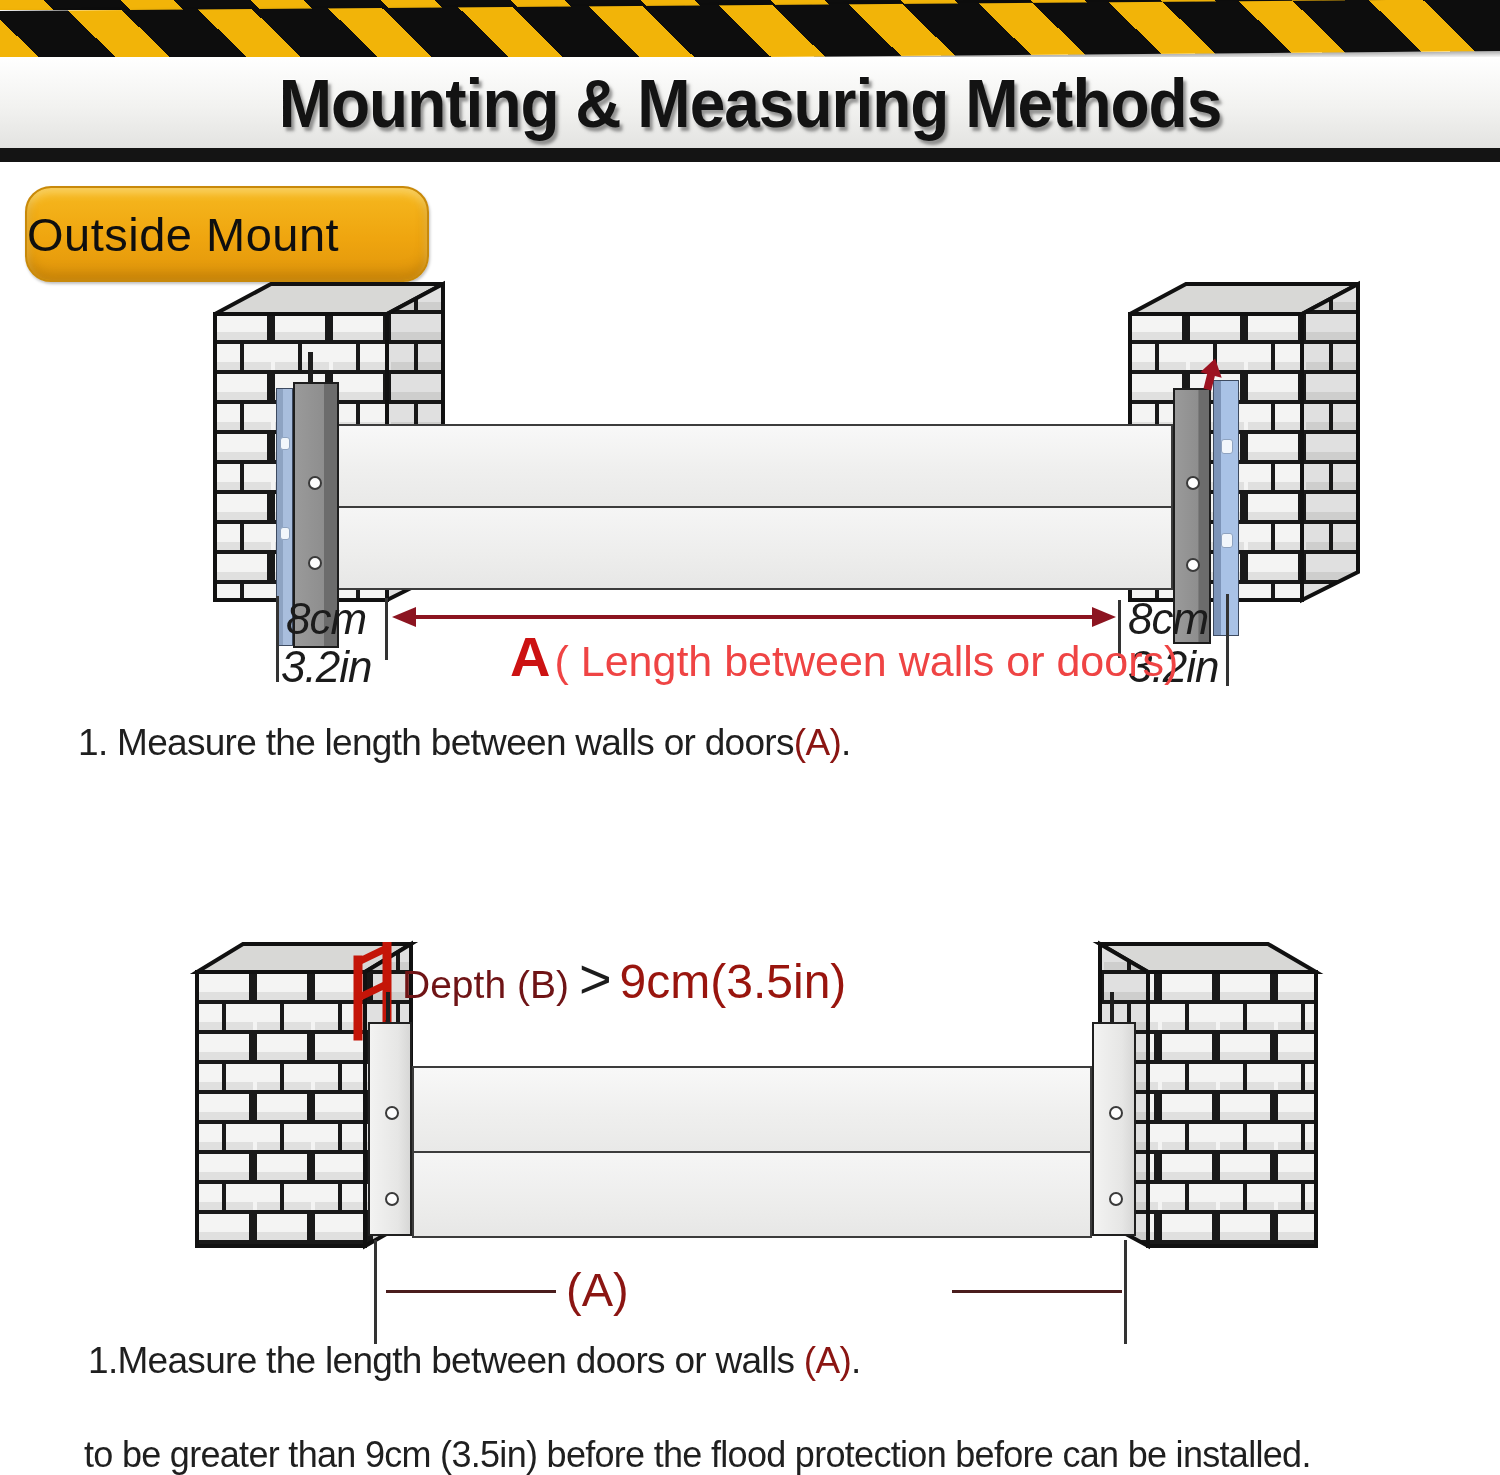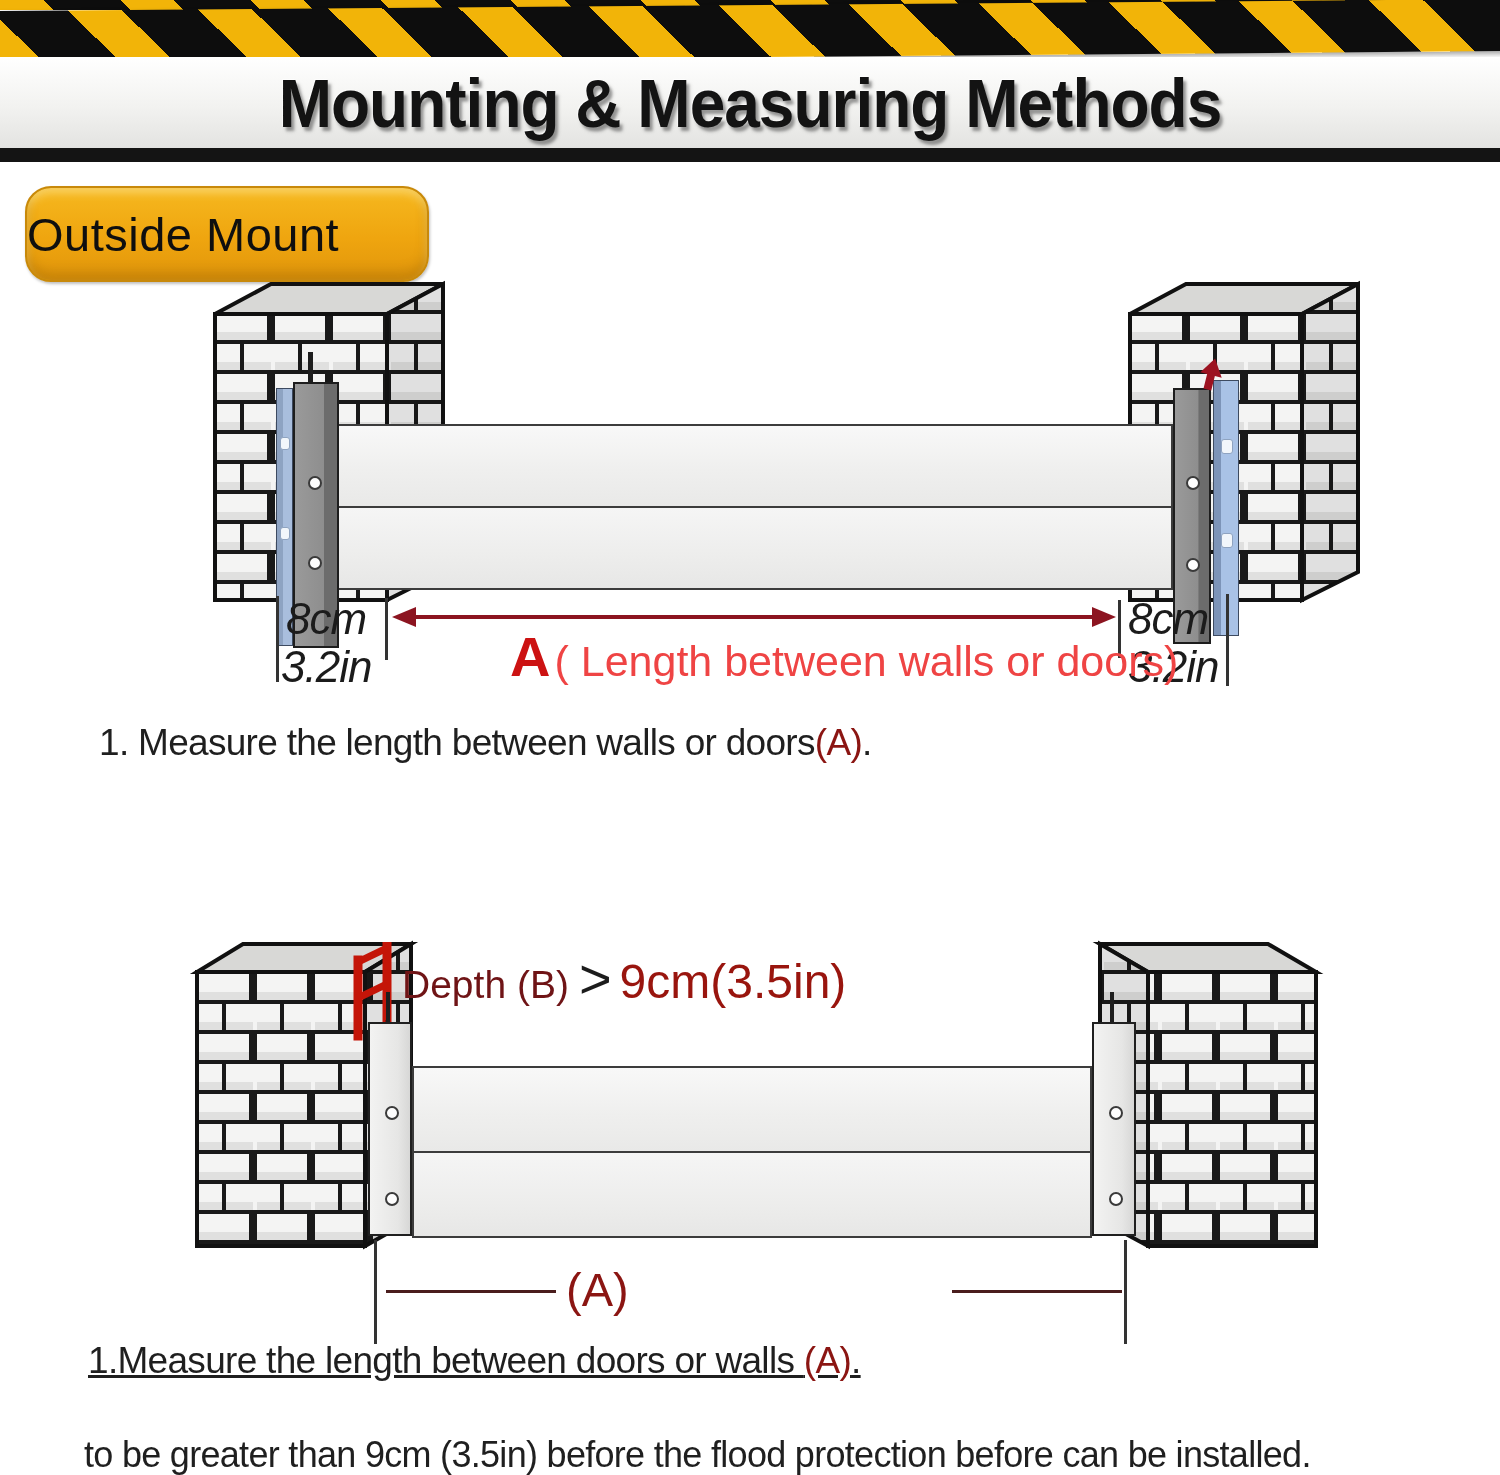--- a/index.html
+++ b/index.html
@@ -162,21 +162,21 @@
   <div class="abs vline" style="left:1118px;top:600px;height:58px;"></div>
   <div class="abs dim-text" style="left:1128px;top:594px;">8cm</div>
   <div class="abs dim-text" style="left:1128px;top:642px;">3.2in</div>
   <div class="abs vline" style="left:1226px;top:594px;height:92px;"></div>
 
   <div class="abs span-label" style="left:510px;top:624px;">
     <span class="big-a">A</span>
     <span class="label-rest">( Length between walls or doors)</span>
   </div>
 
-  <div class="abs step" style="left:99px;top:722px;">
+  <div class="abs step" style="left:78px;top:722px;">
     <span>1. Measure the length between walls or doors</span><span class="red">(A)</span><span>.</span>
   </div>
 
 
   <svg class="abs pillar" style="left:195px;top:940px;" width="218" height="308" viewBox="0 0 218 308">
     <defs>
       <pattern id="bp3" width="58" height="60" patternUnits="userSpaceOnUse">
         <rect width="58" height="60" fill="#f4f4f3"></rect>
         <rect x="4" y="22" width="23" height="8" fill="#e0e0df"></rect>
         <rect x="31" y="22" width="27" height="8" fill="#e0e0df"></rect>
@@ -244,20 +244,20 @@
   </div>
 
   <div class="abs vline" style="left:374px;top:1240px;height:104px;"></div>
   <div class="abs vline" style="left:1124px;top:1240px;height:104px;"></div>
   <div class="abs hseg" style="left:386px;top:1290px;width:170px;"></div>
   <div class="abs hseg" style="left:952px;top:1290px;width:170px;"></div>
   <div class="abs span-label" style="left:566px;top:1262px;">
     <span class="red" style="font-size:47px;">(A)</span>
   </div>
 
-  <div class="abs step" style="left:88px;top:1340px;text-decoration:underline;">
+  <div class="abs step" style="left:88px;top:1340px;">
     <span>1.Measure the length between doors or walls </span><span class="red">(A)</span><span>.</span>
   </div>
   <div class="abs step" style="left:84px;top:1434px;font-size:36px;">
     <span>to be greater than 9cm (3.5in) before the flood protection before can be installed.</span>
   </div>
 
 </div>
 
 </body></html>

